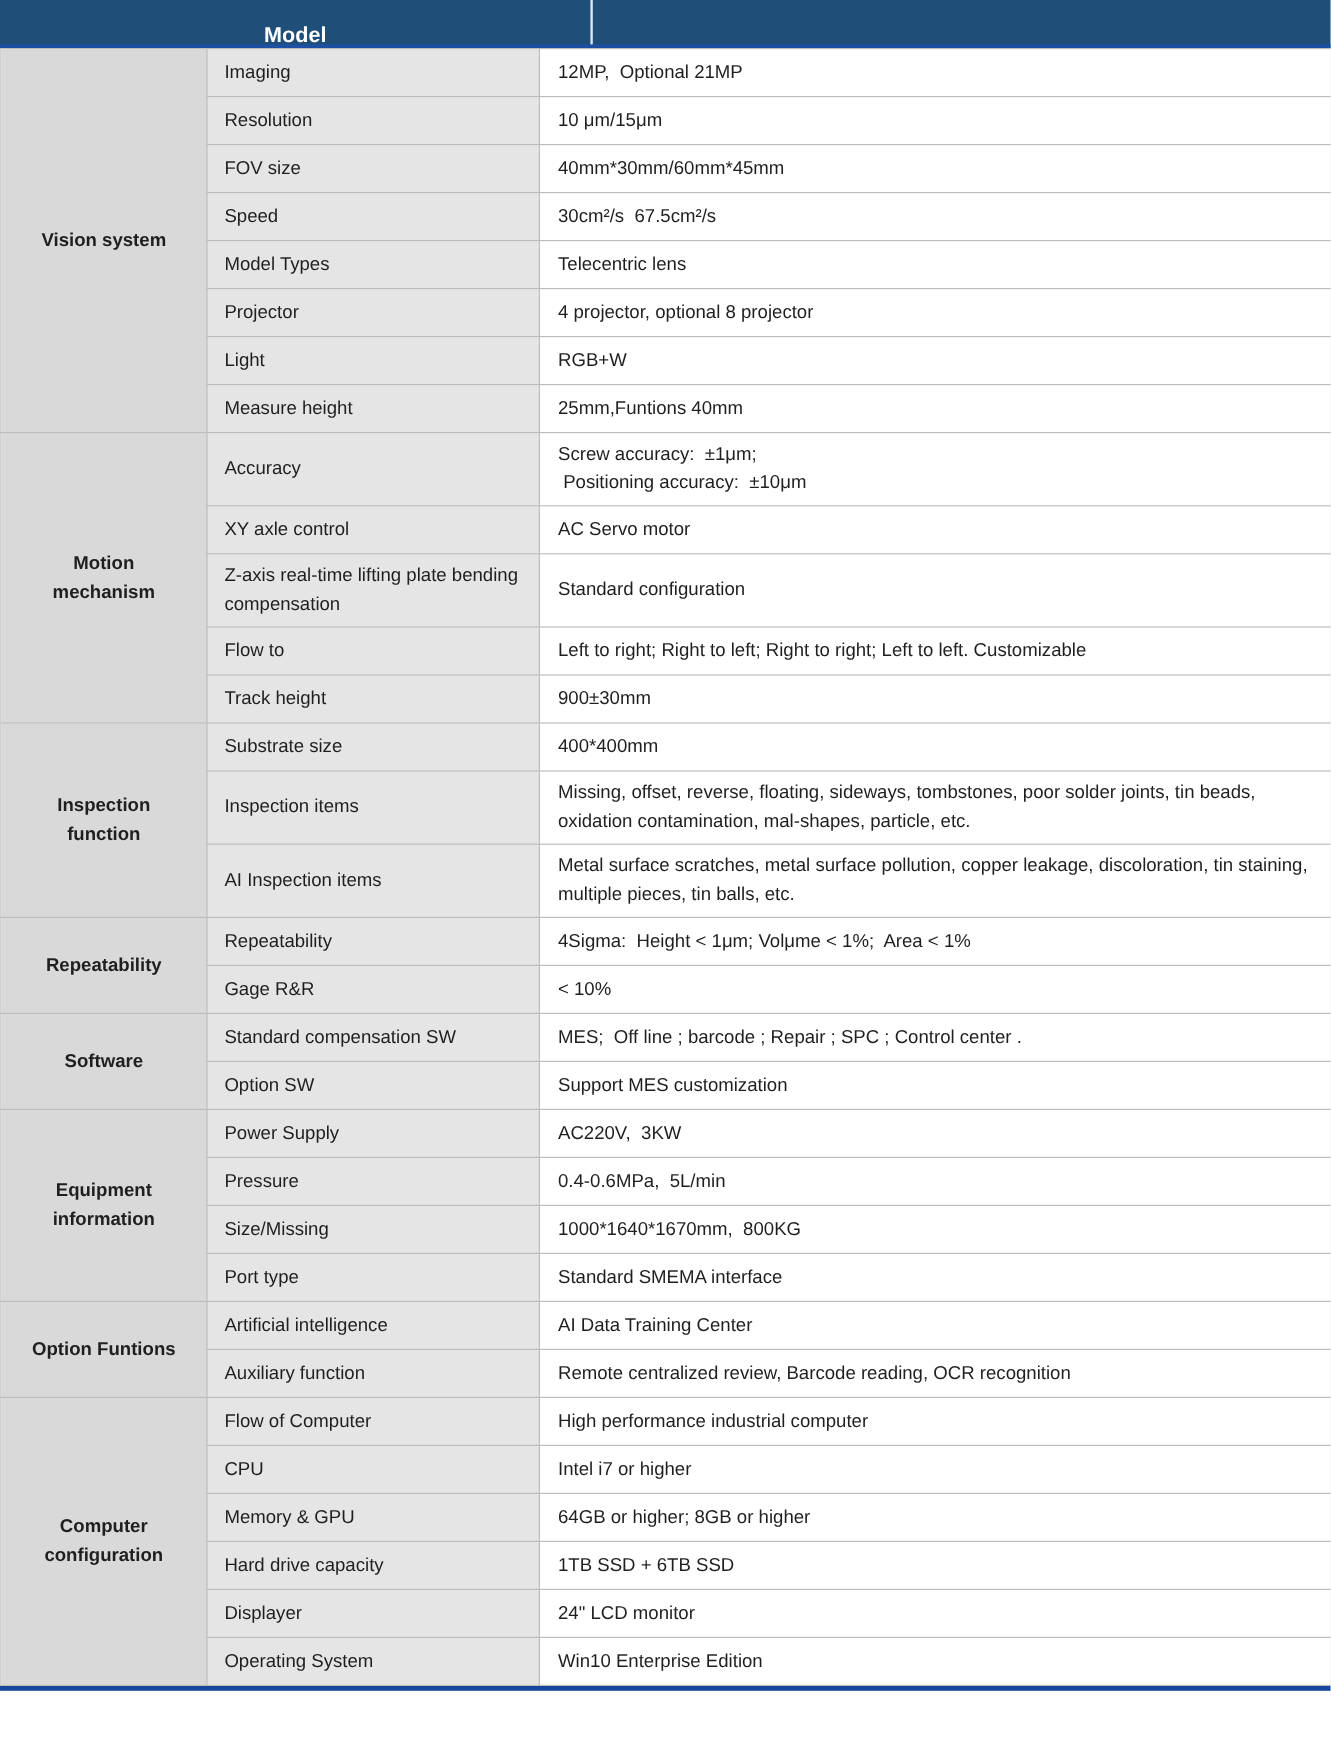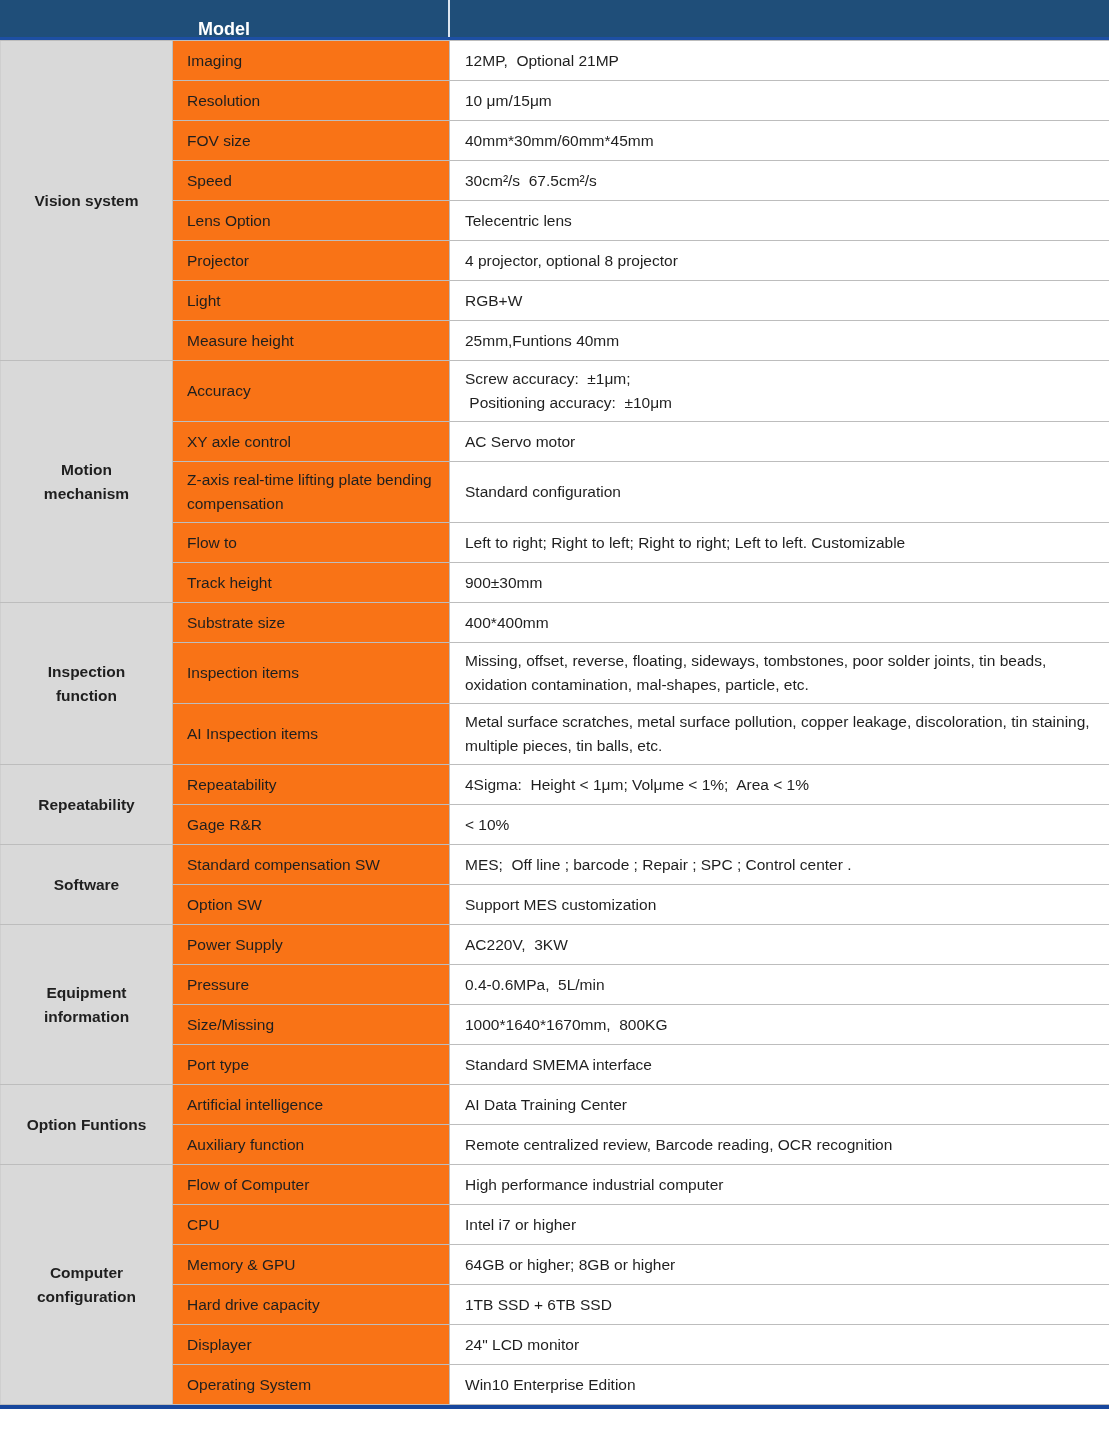--- a/index.html
+++ b/index.html
@@ -23,21 +23,21 @@
   }
   .header-cell {
     color: #ffffff;
     font-weight: bold;
     font-size: 18px;
     display: flex;
     align-items: center;
     justify-content: center;
     white-space: pre;
   }
-  .header-model { width: 448px; margin-top: 21px; }
+  .header-model { width: 492px; margin-top: 21px; }
   .header-divider { width: 2px; background: #dce6f1; }
   .header-value { flex: 1; }
   
   table.spec-table {
     width: 1109px;
     border-collapse: collapse;
     table-layout: fixed;
     border-left: 1px solid #cfcfcf;
     border-right: 1px solid #cfcfcf;
   }
@@ -52,21 +52,21 @@
     background: #d9d9d9;
     font-weight: bold;
     text-align: center;
     white-space: pre-line;
     border-left: none;
     padding: 4px 0;
     margin-top: 38px;
   }
   td.param-cell {
     padding: 6px 10px 6px 14px;
-    background: #f97316;
+    background: #e5e5e5;
   }
   td.value-cell {
     padding: 6px 12px 6px 15px;
     background: #ffffff;
     white-space: pre-wrap;
     border-right: none;
   }
   
   .bottom-bar {
     height: 4px;
@@ -102,21 +102,21 @@
         </tr>
         <tr>
           <td class="param-cell">FOV size</td>
           <td class="value-cell">40mm*30mm/60mm*45mm</td>
         </tr>
         <tr>
           <td class="param-cell">Speed</td>
           <td class="value-cell">30cm²/s  67.5cm²/s</td>
         </tr>
         <tr>
-          <td class="param-cell">Lens Option</td>
+          <td class="param-cell">Model Types</td>
           <td class="value-cell">Telecentric lens</td>
         </tr>
         <tr>
           <td class="param-cell">Projector</td>
           <td class="value-cell">4 projector, optional 8 projector</td>
         </tr>
         <tr>
           <td class="param-cell">Light</td>
           <td class="value-cell">RGB+W</td>
         </tr>

